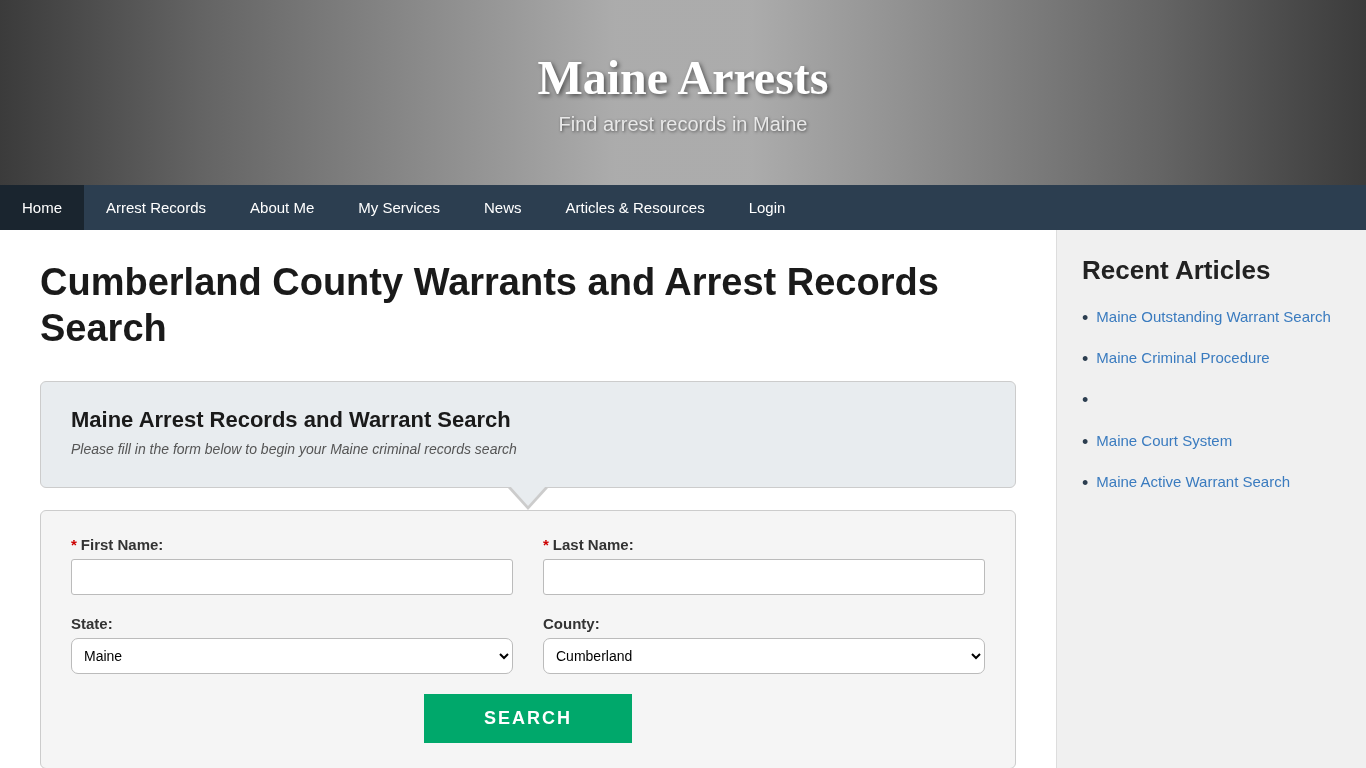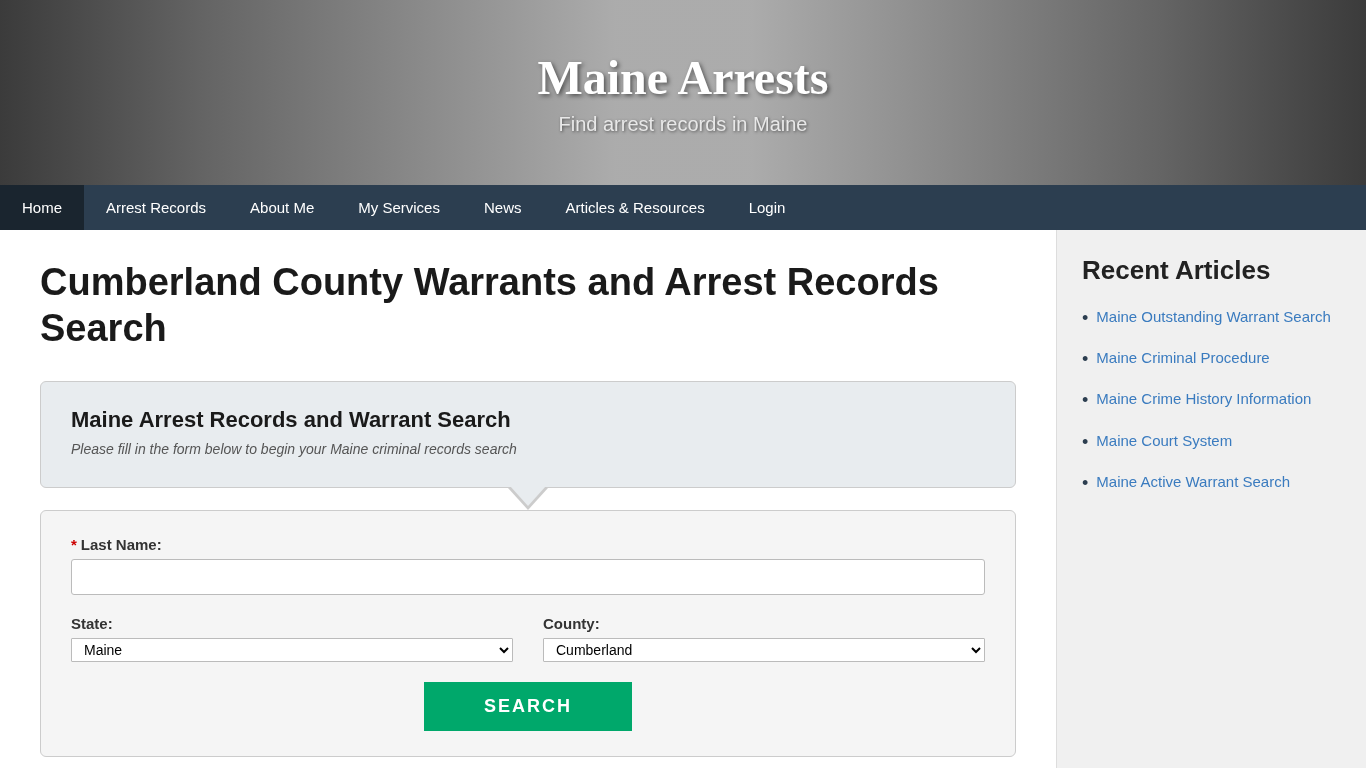--- a/index.html
+++ b/index.html
@@ -151,23 +151,23 @@
       width: 100%;
       height: 36px;
       border: 1px solid #bbb;
       border-radius: 3px;
       padding: 0 8px;
       font-size: 14px;
       background: #fff;
     }
     .form-select {
       width: 100%;
-      height: 24px;
+      height: 36px;
       border: 1px solid #bbb;
-      border-radius: 1px;
+      border-radius: 7px;
       padding: 0 8px;
       font-size: 14px;
       background: #fff;
       cursor: pointer;
     }
     .search-btn-row {
       text-align: center;
       margin-top: 10px;
     }
     .search-button {
@@ -272,20 +272,26 @@
       <div class="form-box-subtitle">Please fill in the form below to begin your Maine criminal records search</div>
     </div>
 
     <div style="display:flex; justify-content:center; margin: 0;">
       <div class="form-arrow"></div>
     </div>
 
     <div class="search-form">
 
       <div class="form-row">
+        <div class="form-group">
+          <label class="form-label">
+            <span class="required-star">*</span><span>First Name:</span>
+          </label>
+          <input type="text" class="form-input" style="">
+        </div>
         <div class="form-group">
           <label class="form-label">
             <span class="required-star">*</span><span>Last Name:</span>
           </label>
           <input type="text" class="form-input" style="">
         </div>
       </div>
 
       <div class="form-row">
         <div class="form-group">
@@ -336,21 +342,20 @@
       <li>
         <span class="sidebar-bullet">•</span>
         <a class="sidebar-link">Maine Outstanding Warrant Search</a>
       </li>
       <li>
         <span class="sidebar-bullet">•</span>
         <a class="sidebar-link">Maine Criminal Procedure</a>
       </li>
       <li>
         <span class="sidebar-bullet">•</span>
-        <a class="sidebar-link">Maine Crime History Information</a>
       </li>
       <li>
         <span class="sidebar-bullet">•</span>
         <a class="sidebar-link">Maine Court System</a>
       </li>
       <li>
         <span class="sidebar-bullet">•</span>
         <a class="sidebar-link">Maine Active Warrant Search</a>
       </li>
     </ul>

